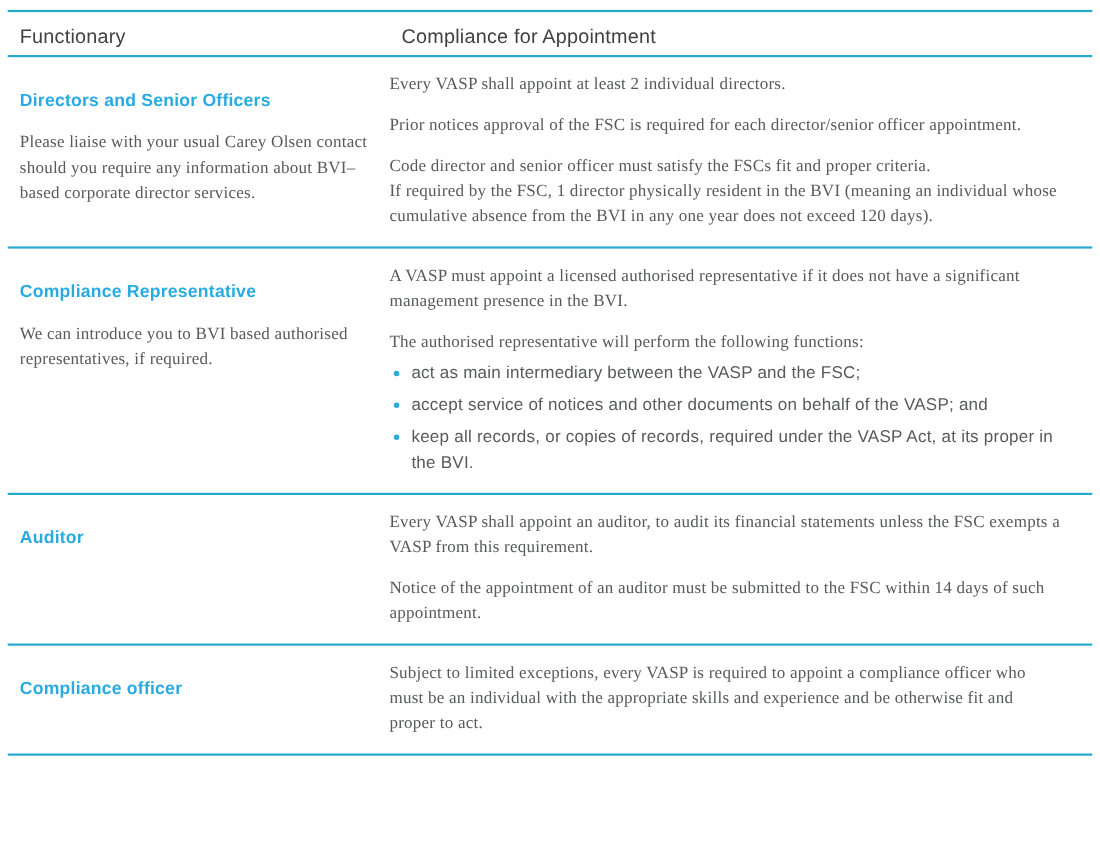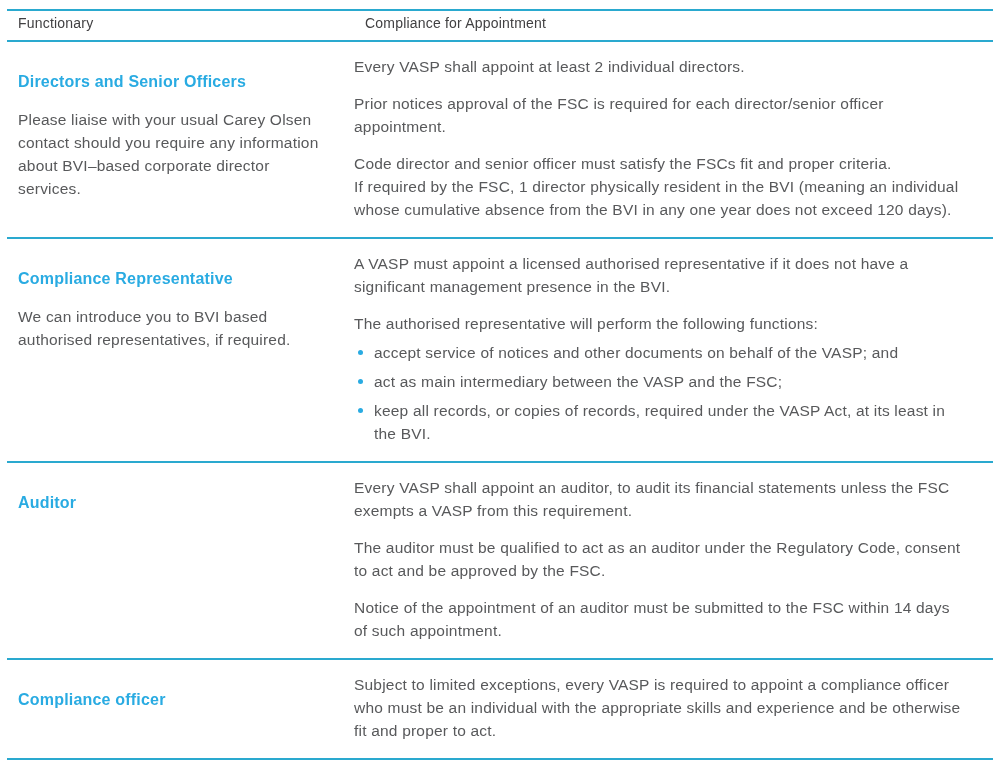--- a/index.html
+++ b/index.html
@@ -16,30 +16,30 @@
     -webkit-font-smoothing:antialiased;
   }
   .doc{margin:9px 7px 0;}
   .grid{display:grid;grid-template-columns:347px 1fr;}
   .thead{
     border-top:2px solid var(--rule);
     border-bottom:2px solid var(--rule);
   }
   .th{
     color:var(--header-text);
-    font-size:14px;line-height:17px;
+    font-size:18px;line-height:17px;
     letter-spacing:0.2px;
-    padding:4px 0 8px 11px;
+    padding:14px 0 8px 11px;
   }
   .row{border-bottom:2px solid var(--rule);}
   .cell-left{padding:28px 20px 16px 11px;}
   .cell-right{padding:13px 28px 16px 0;}
   p{
     margin:0;color:var(--text);
-    font-size:15.5px;line-height:23px;letter-spacing:0.2px;
+    font-size:15.5px;line-height:23px;letter-spacing:0.2px;font-family:Liberation Serif, serif;
   }
   .cell-right p + p{margin-top:14px;}
   .cell-right p.continuation{margin-top:0;}
   .func-title{
     margin:0;color:var(--accent);
     font-size:16px;line-height:23px;font-weight:700;letter-spacing:0.2px;
   }
   .func-note{margin-top:15px;}
   ul.cond-bullets{list-style:none;margin:6px 0 0;padding:0;}
   li.bullet{
@@ -78,41 +78,40 @@
     <div class="cell-left">
       <h3 class="func-title">Compliance Representative</h3>
       <p class="func-note">We can introduce you to BVI based authorised representatives, if required.</p>
     </div>
     <div class="cell-right">
       <p>A VASP must appoint a licensed authorised representative if it does not have a significant management presence in the BVI.</p>
       <p>The authorised representative will perform the following functions:</p>
       <ul class="cond-bullets">
         <li class="bullet">
           <span class="dot"></span>
+          <span>act as main intermediary between the VASP and the FSC;</span>
+        </li>
+        <li class="bullet">
+          <span class="dot"></span>
           <span>accept service of notices and other documents on behalf of the VASP; and</span>
         </li>
         <li class="bullet">
           <span class="dot"></span>
-          <span>act as main intermediary between the VASP and the FSC;</span>
-        </li>
-        <li class="bullet">
-          <span class="dot"></span>
-          <span>keep all records, or copies of records, required under the VASP Act, at its least in the BVI.</span>
+          <span>keep all records, or copies of records, required under the VASP Act, at its proper in the BVI.</span>
         </li>
       </ul>
     </div>
   </div>
 
   <div class="grid row">
     <div class="cell-left">
       <h3 class="func-title">Auditor</h3>
     </div>
     <div class="cell-right">
       <p>Every VASP shall appoint an auditor, to audit its financial statements unless the FSC exempts a VASP from this requirement.</p>
-      <p>The auditor must be qualified to act as an auditor under the Regulatory Code, consent to act and be approved by the FSC.</p>
       <p>Notice of the appointment of an auditor must be submitted to the FSC within 14 days of such appointment.</p>
     </div>
   </div>
 
   <div class="grid row">
     <div class="cell-left">
       <h3 class="func-title">Compliance officer</h3>
     </div>
     <div class="cell-right">
       <p>Subject to limited exceptions, every VASP is required to appoint a compliance officer who must be an individual with the appropriate skills and experience and be otherwise fit and proper to act.</p>

